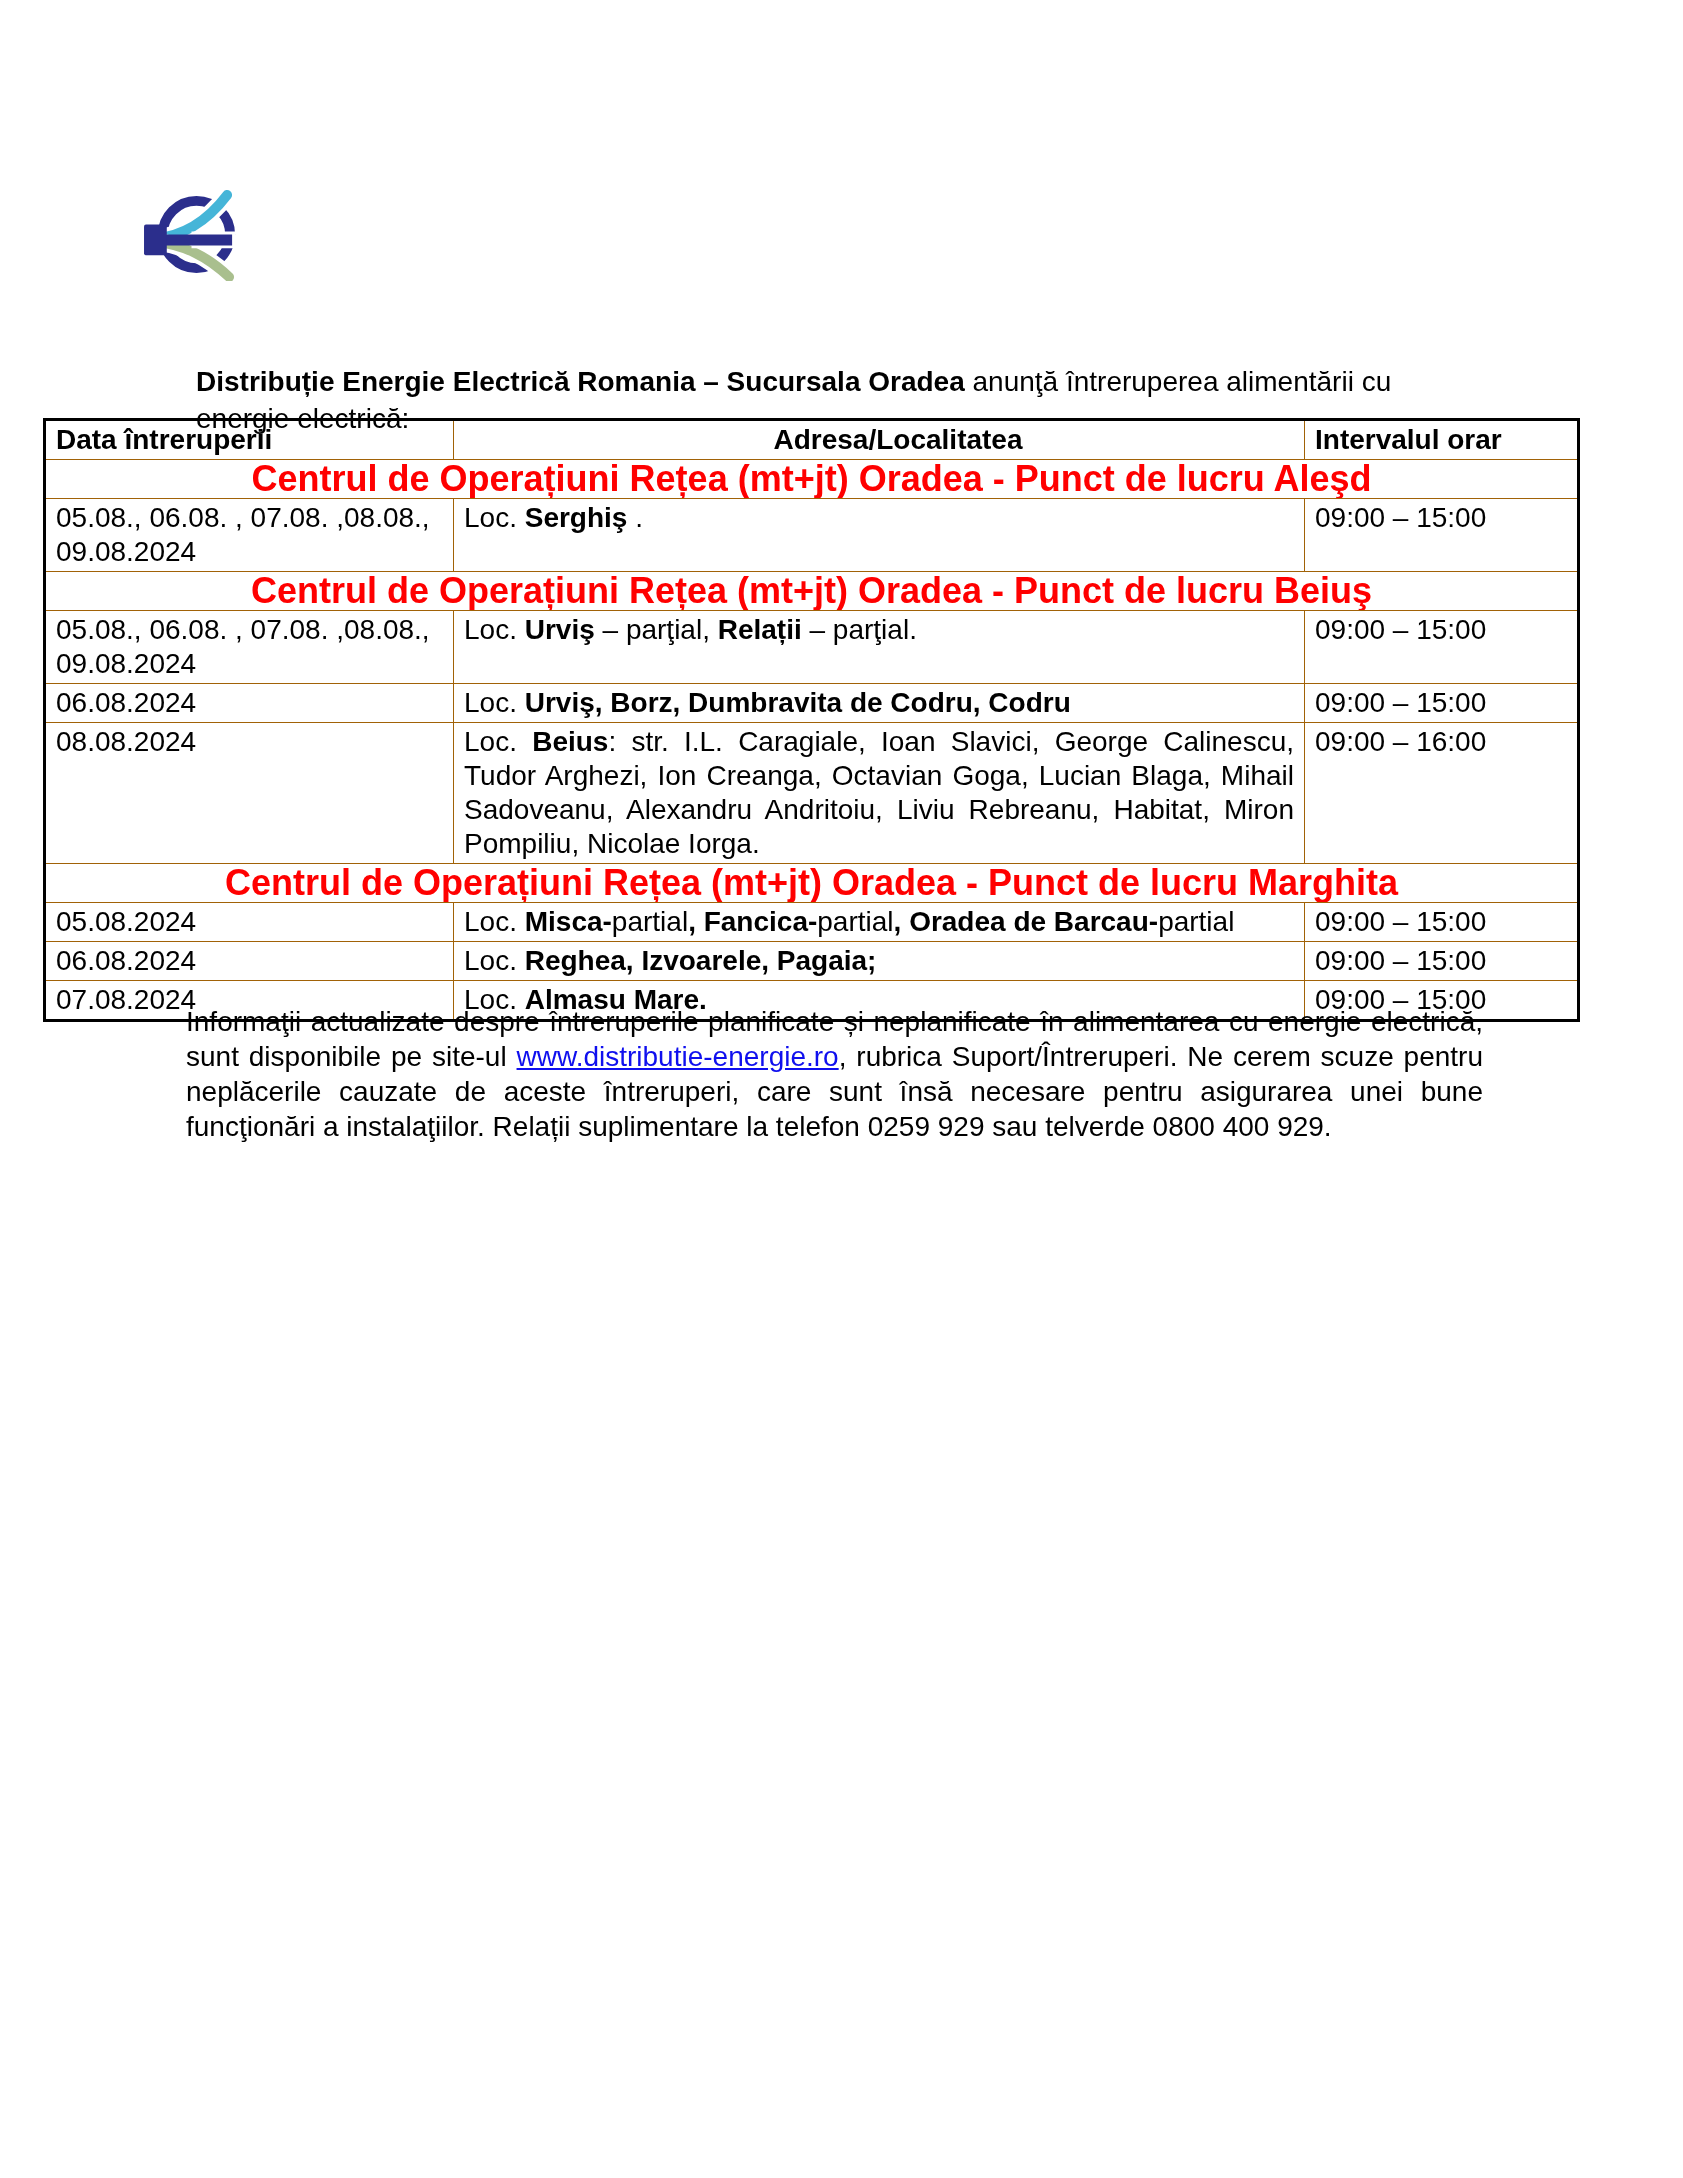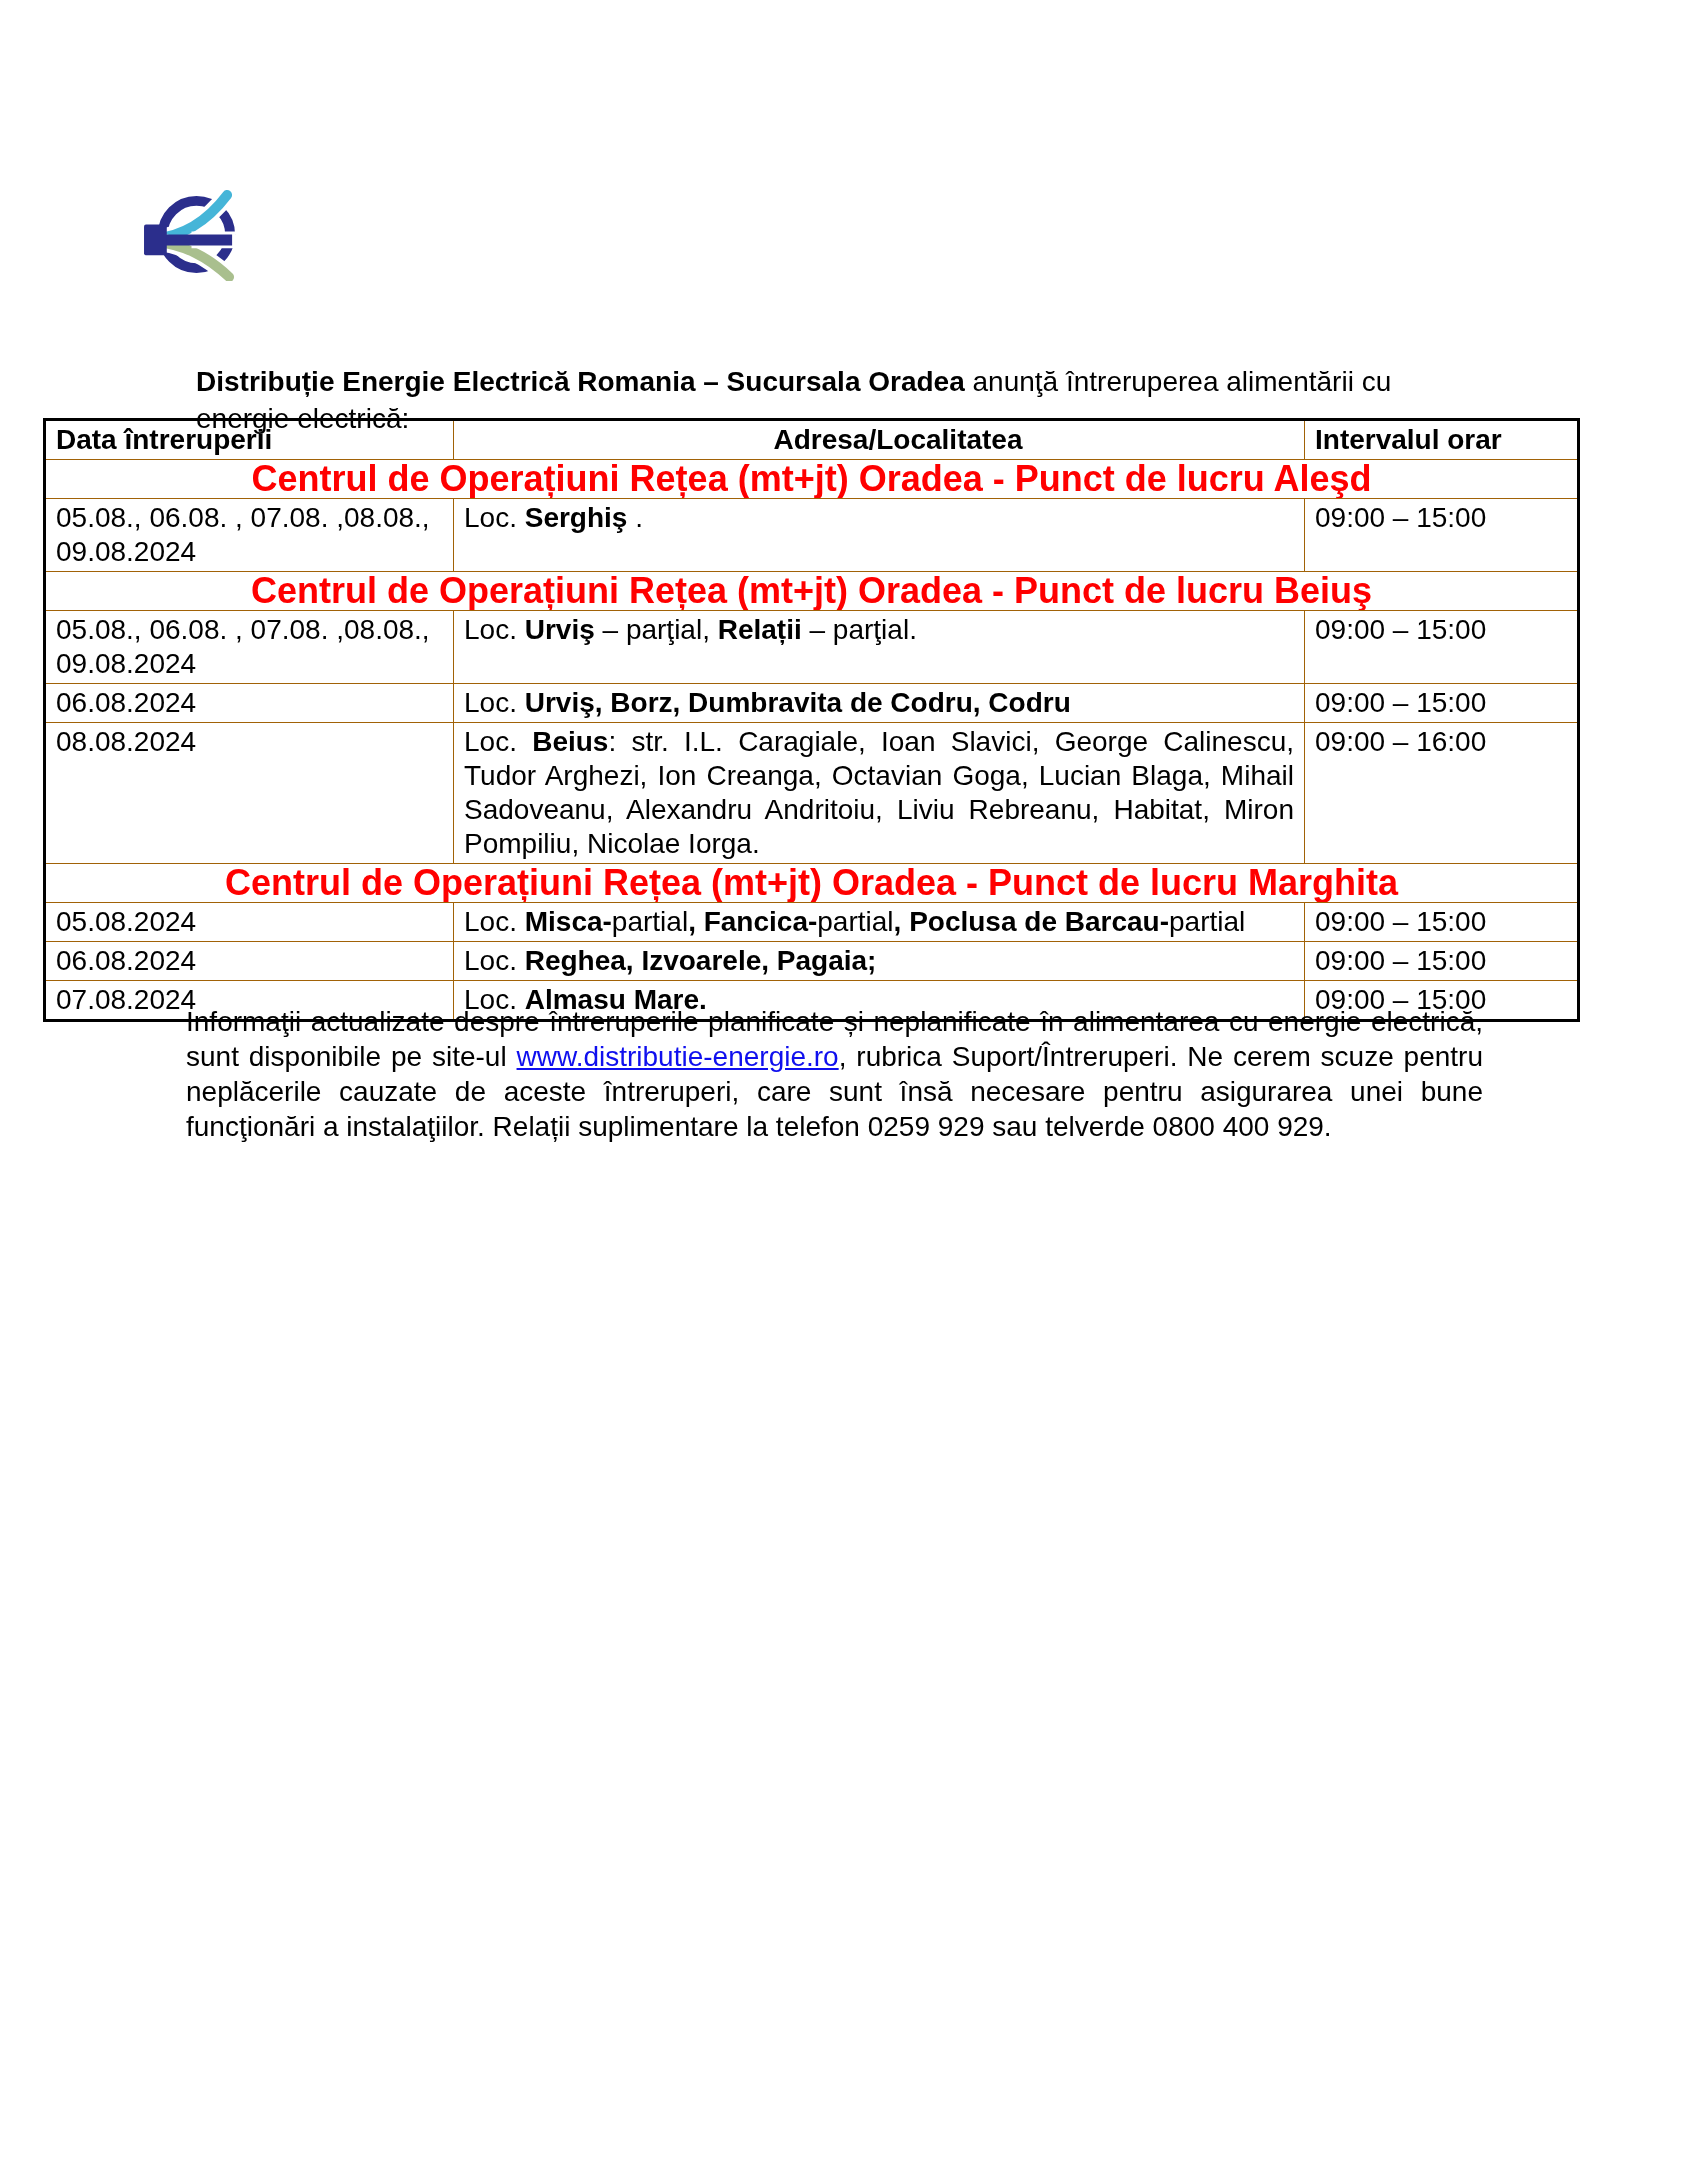--- a/index.html
+++ b/index.html
@@ -106,21 +106,21 @@
       <td class="date">08.08.2024</td>
       <td class="addr"><span>Loc. </span><span class="b">Beius</span><span>: str. I.L. Caragiale, Ioan Slavici, George Calinescu, Tudor Arghezi, Ion Creanga, Octavian Goga, Lucian Blaga, Mihail Sadoveanu, Alexandru Andritoiu, Liviu Rebreanu, Habitat, Miron Pompiliu, Nicolae Iorga.</span></td>
       <td class="time">09:00 – 16:00</td>
     </tr>
 
     <tr class="section">
       <td colspan="3">Centrul de Operațiuni Rețea (mt+jt) Oradea - Punct de lucru Marghita</td>
     </tr>
     <tr>
       <td class="date">05.08.2024</td>
-      <td class="addr"><span>Loc. </span><span class="b">Misca-</span><span>partial</span><span class="b">, </span><span class="b">Fancica-</span><span>partial</span><span class="b">, </span><span class="b">Poclusa de Barcau-</span><span>partial</span></td>
+      <td class="addr"><span>Loc. </span><span class="b">Misca-</span><span>partial</span><span class="b">, </span><span class="b">Fancica-</span><span>partial</span><span class="b">, </span><span class="b">Oradea de Barcau-</span><span>partial</span></td>
       <td class="time">09:00 – 15:00</td>
     </tr>
     <tr>
       <td class="date">06.08.2024</td>
       <td class="addr"><span>Loc. </span><span class="b">Reghea, Izvoarele, Pagaia;</span></td>
       <td class="time">09:00 – 15:00</td>
     </tr>
     <tr>
       <td class="date">07.08.2024</td>
       <td class="addr"><span>Loc. </span><span class="b">Almasu Mare.</span></td>

